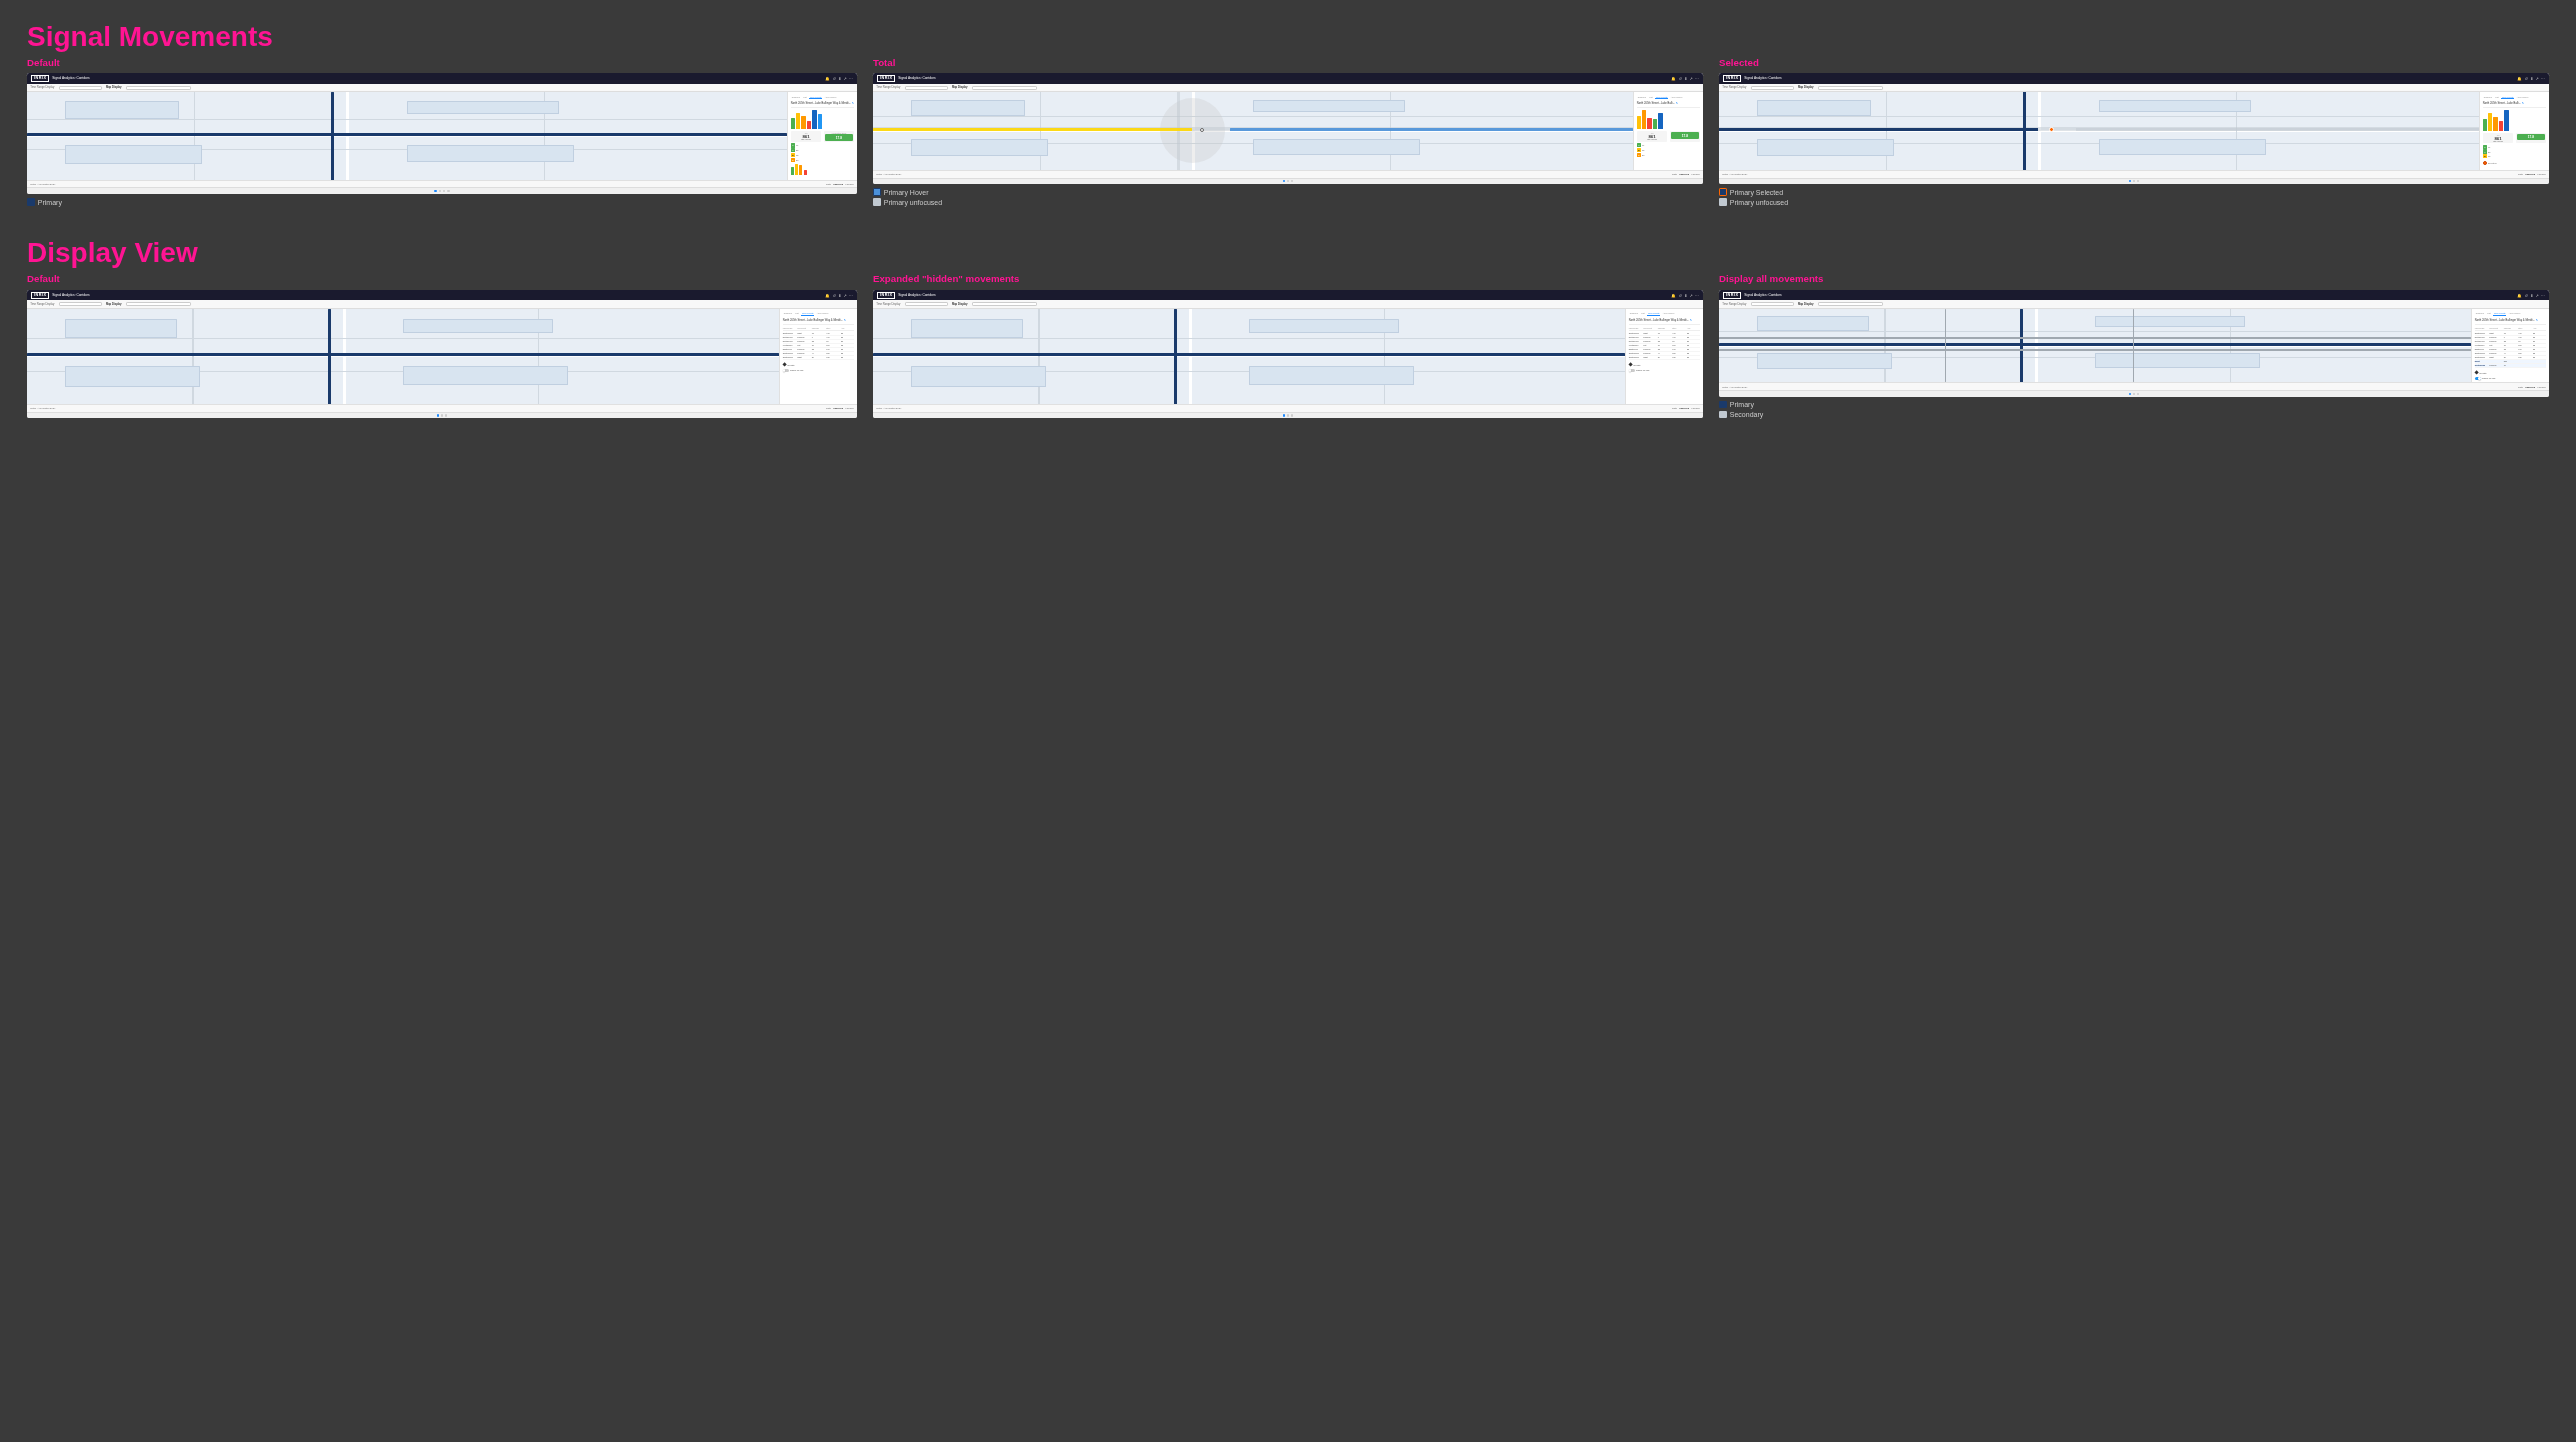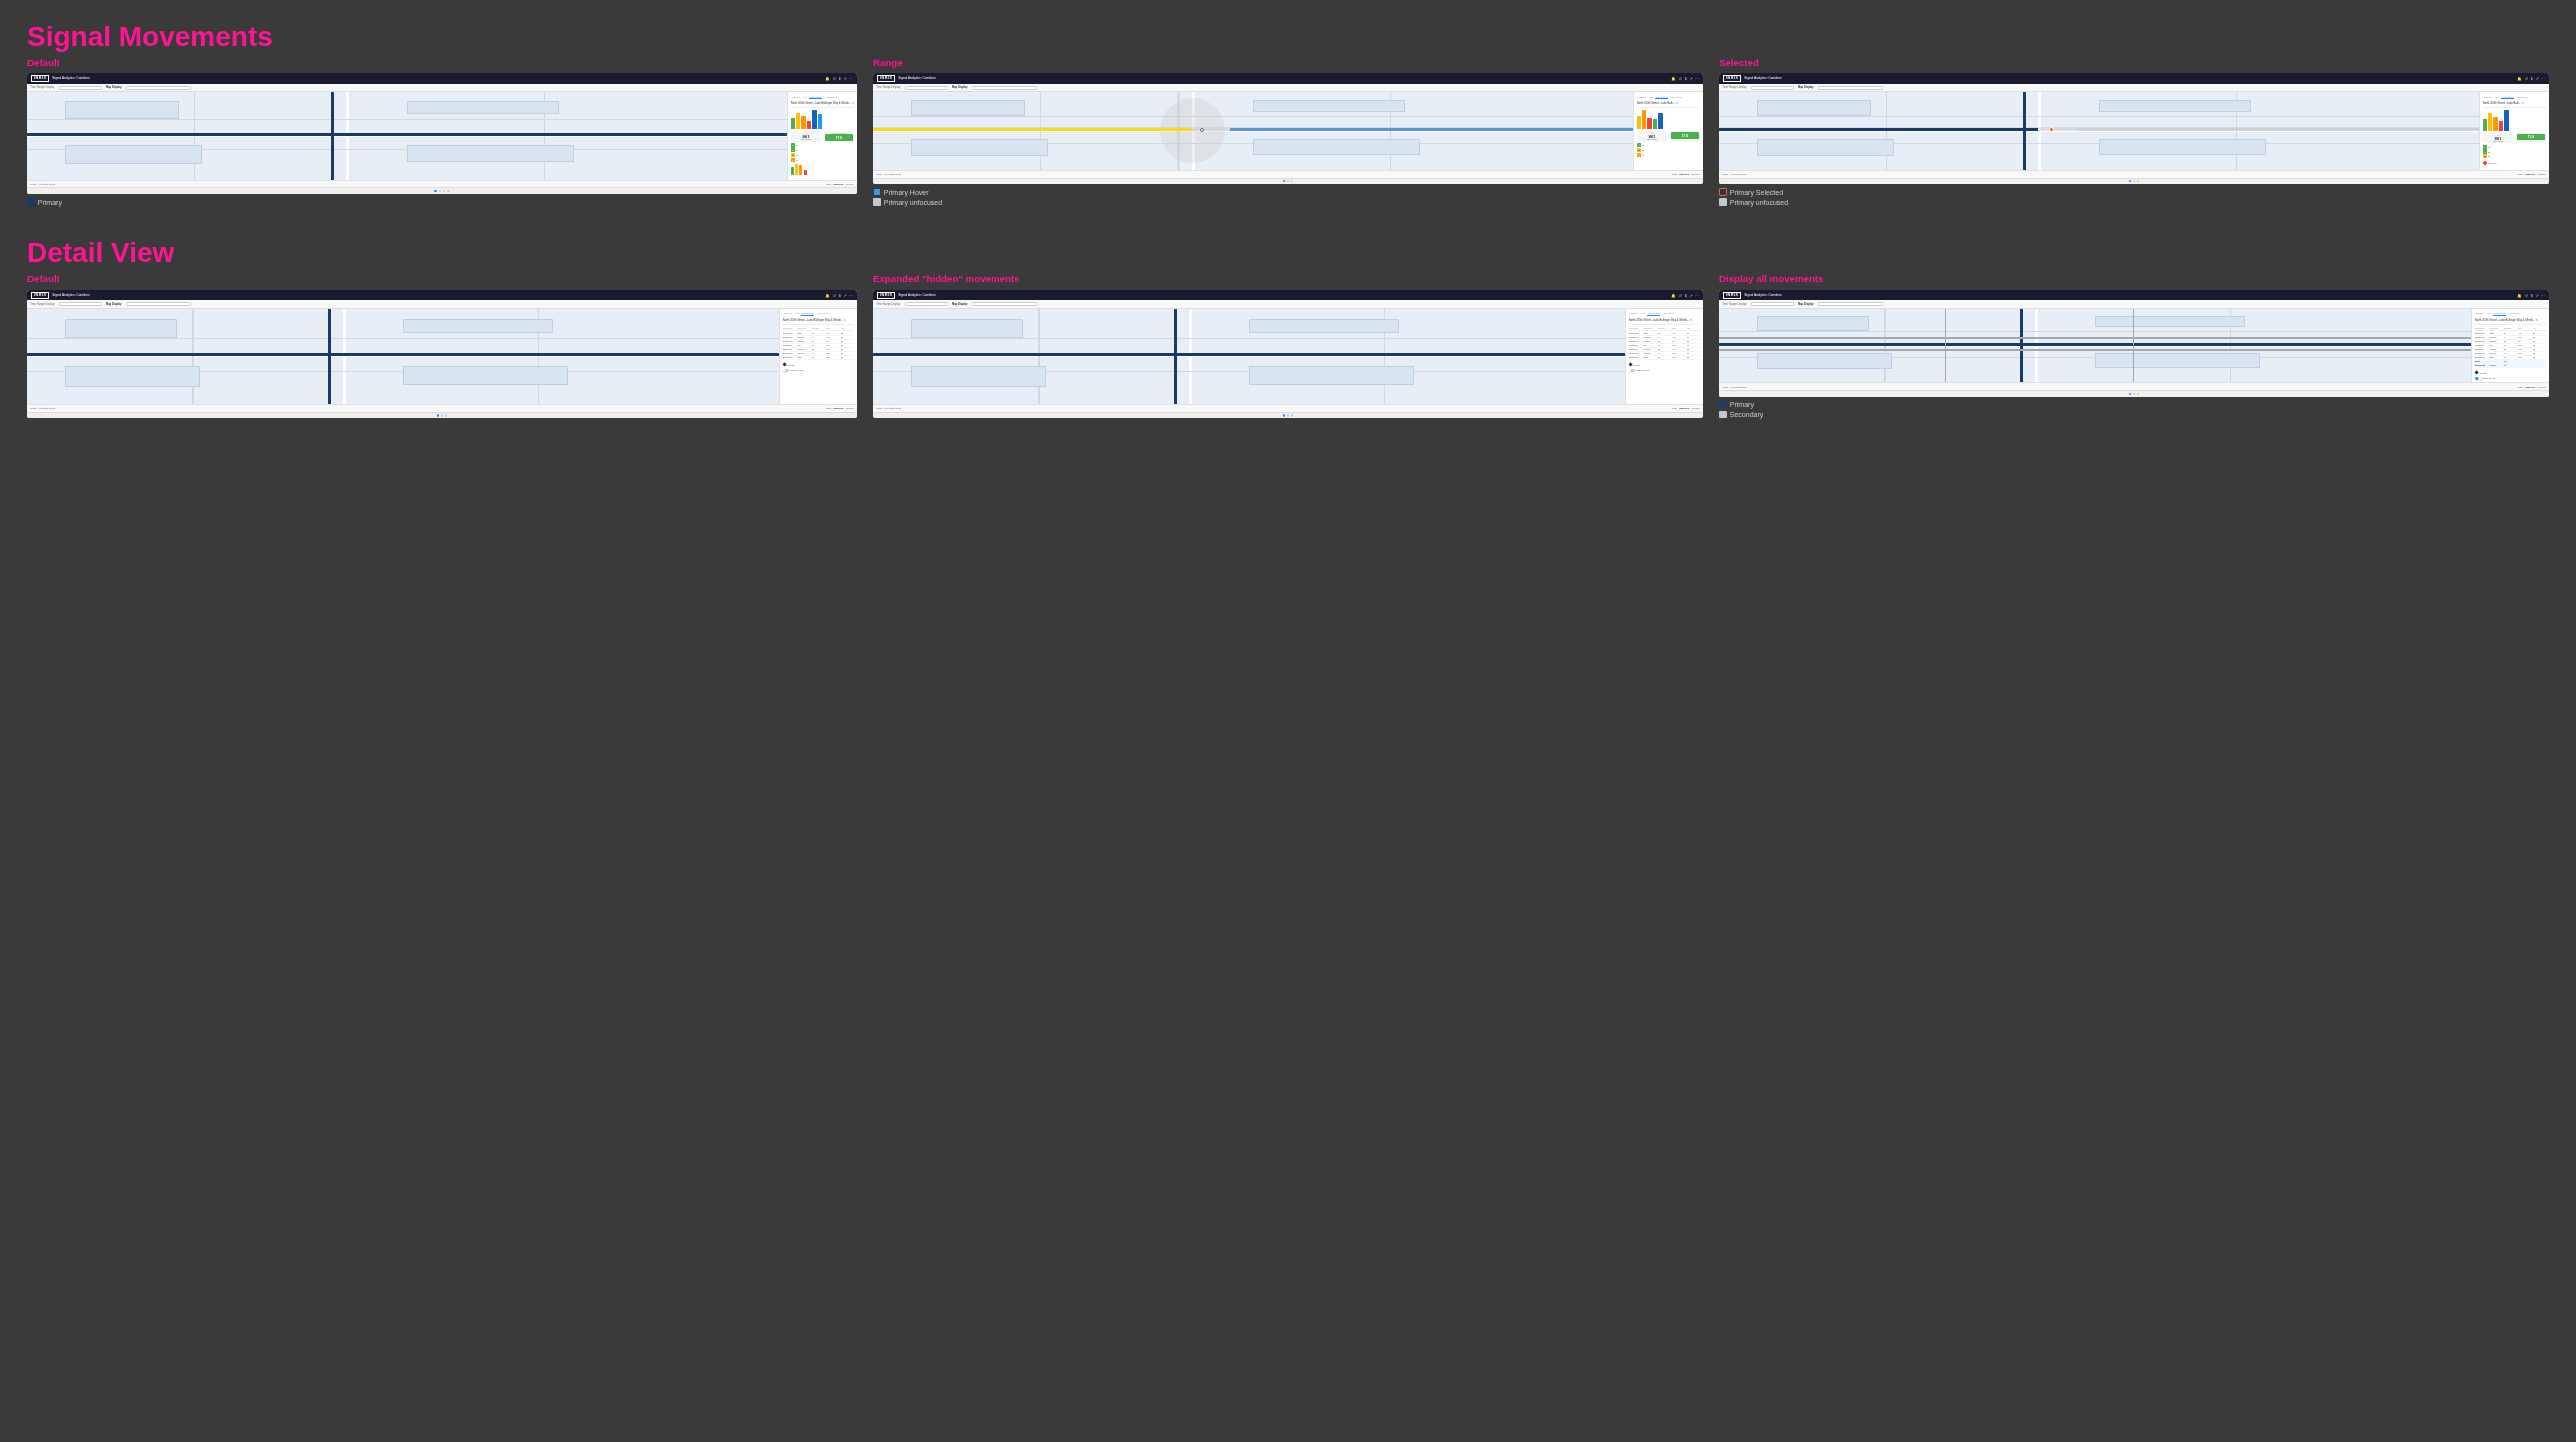--- a/index.html
+++ b/index.html
@@ -653,21 +653,21 @@
 
     <div class="legend-area">
       <div class="legend-item">
         <div class="legend-swatch primary-blue"></div>
         <span class="legend-text">Primary</span>
       </div>
     </div>
   </div>
 
   <div class="panel-col">
-    <div class="subsection-label">Range</div>
+    <div class="subsection-label">Total</div>
     <div class="screen-frame">
       <div class="screen-topbar">
         <span class="logo">INRIX</span>
         <span class="title">Signal Analytics: Corridors</span>
         <div class="icons">
           <span>🔔</span>
           <span>↺</span>
           <span>⬇</span>
           <span>↗</span>
           <span>⋯</span>
@@ -887,21 +887,21 @@
       <div class="legend-item">
         <div class="legend-swatch primary-unfocused"></div>
         <span class="legend-text">Primary unfocused</span>
       </div>
     </div>
   </div>
 </div>
 
 <div class="section-gap"></div>
 
-<h1 class="section-title">Detail View</h1>
+<h1 class="section-title">Display View</h1>
 
 <div class="section-row">
 
   <div class="panel-col">
     <div class="subsection-label">Default</div>
     <div class="screen-frame">
       <div class="screen-topbar">
         <span class="logo">INRIX</span>
         <span class="title">Signal Analytics: Corridors</span>
         <div class="icons">

